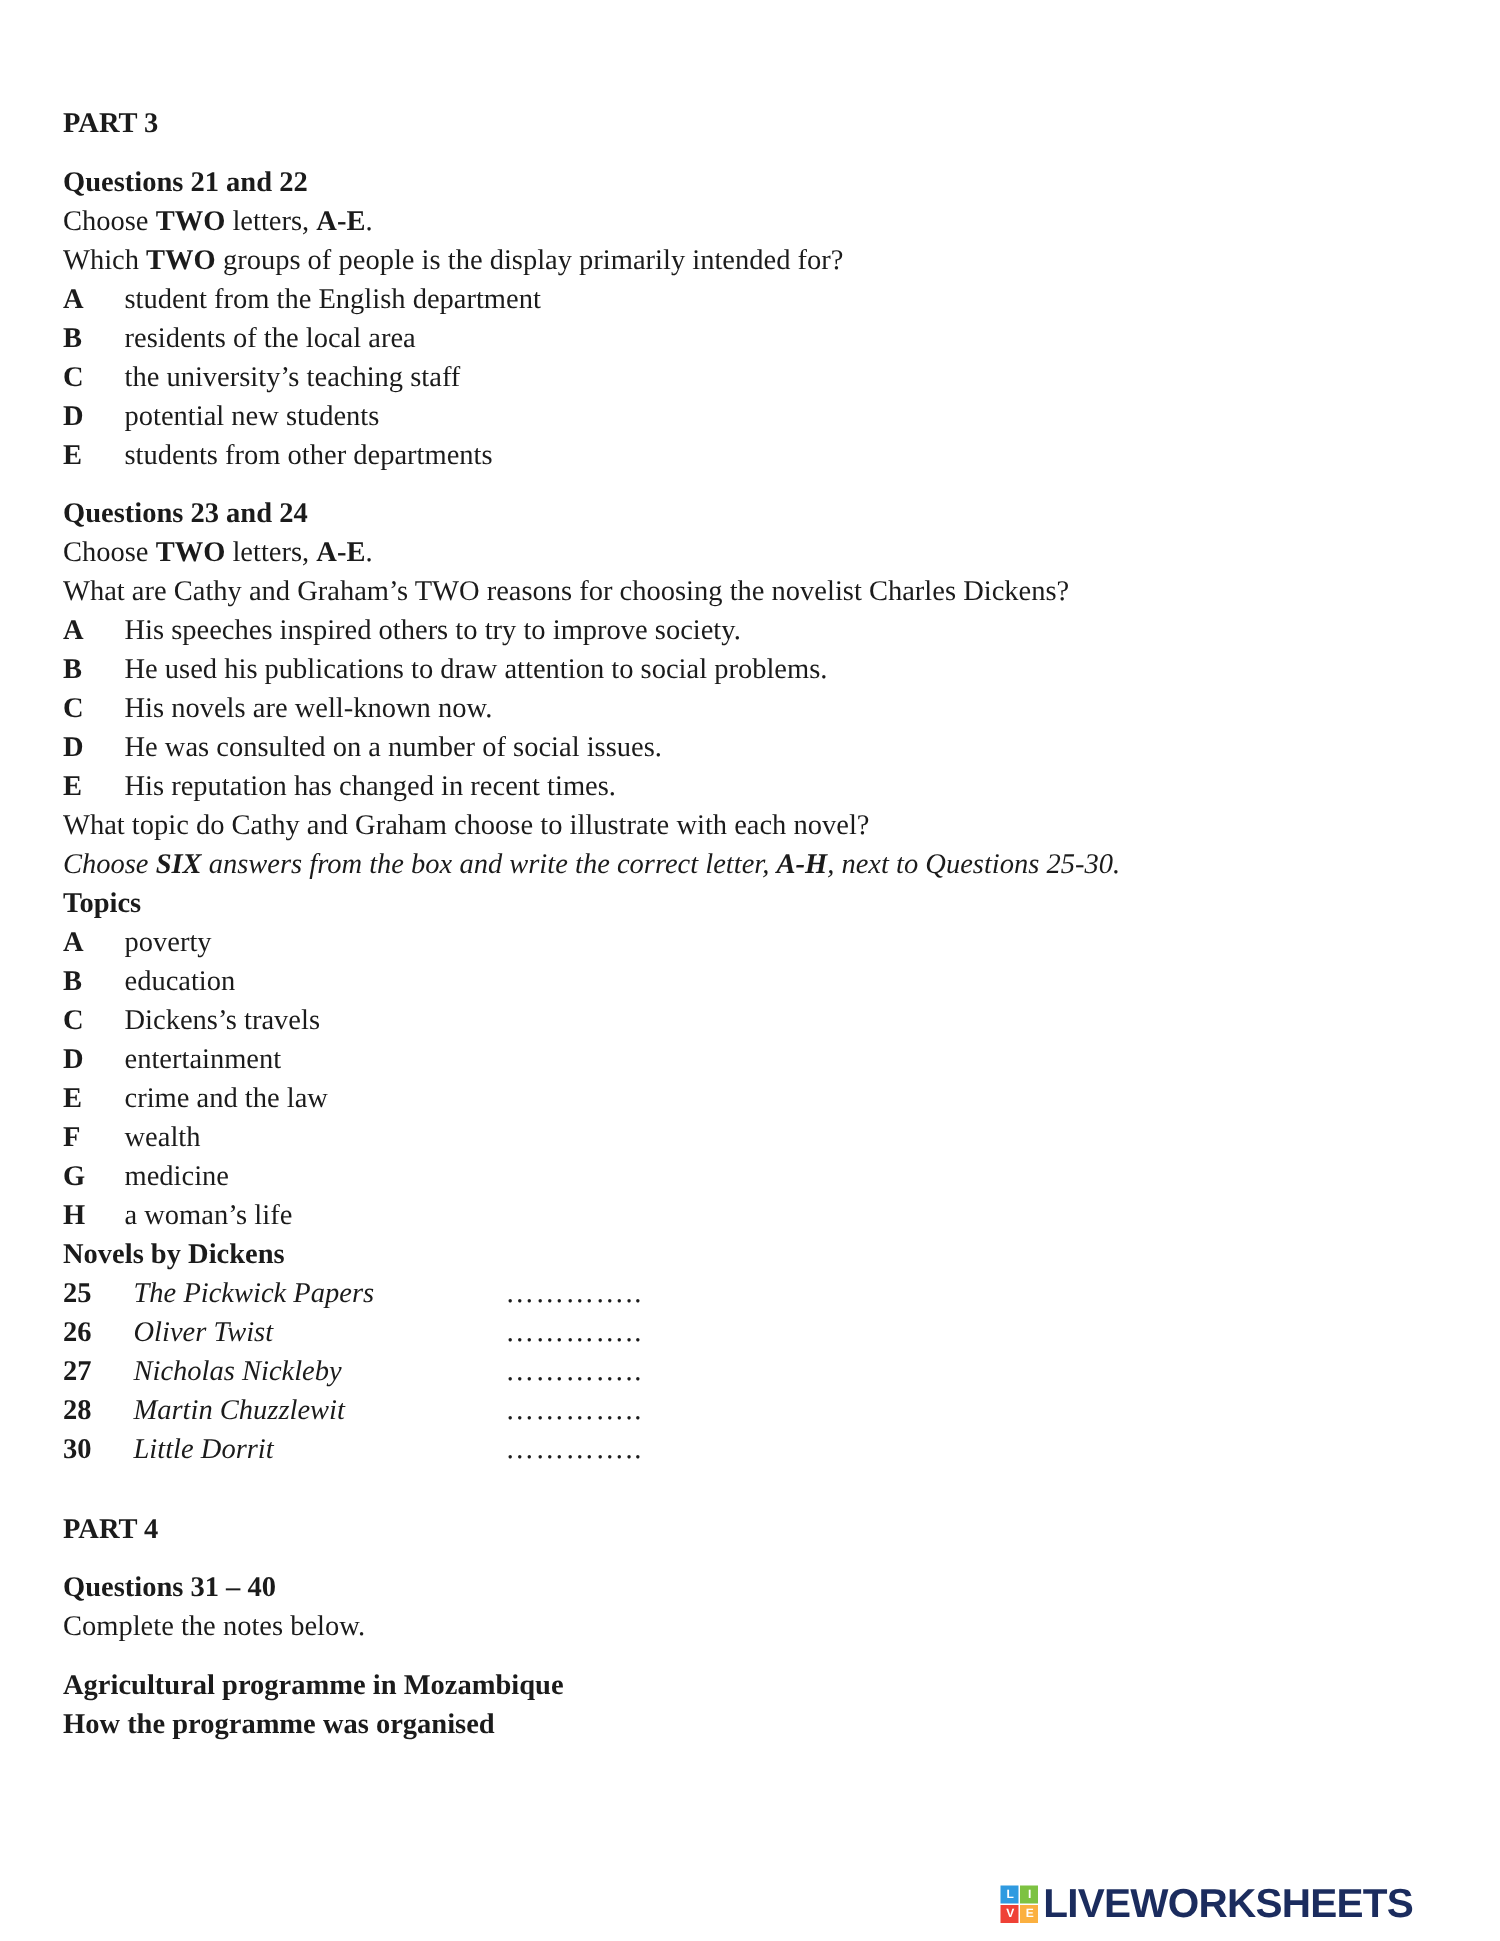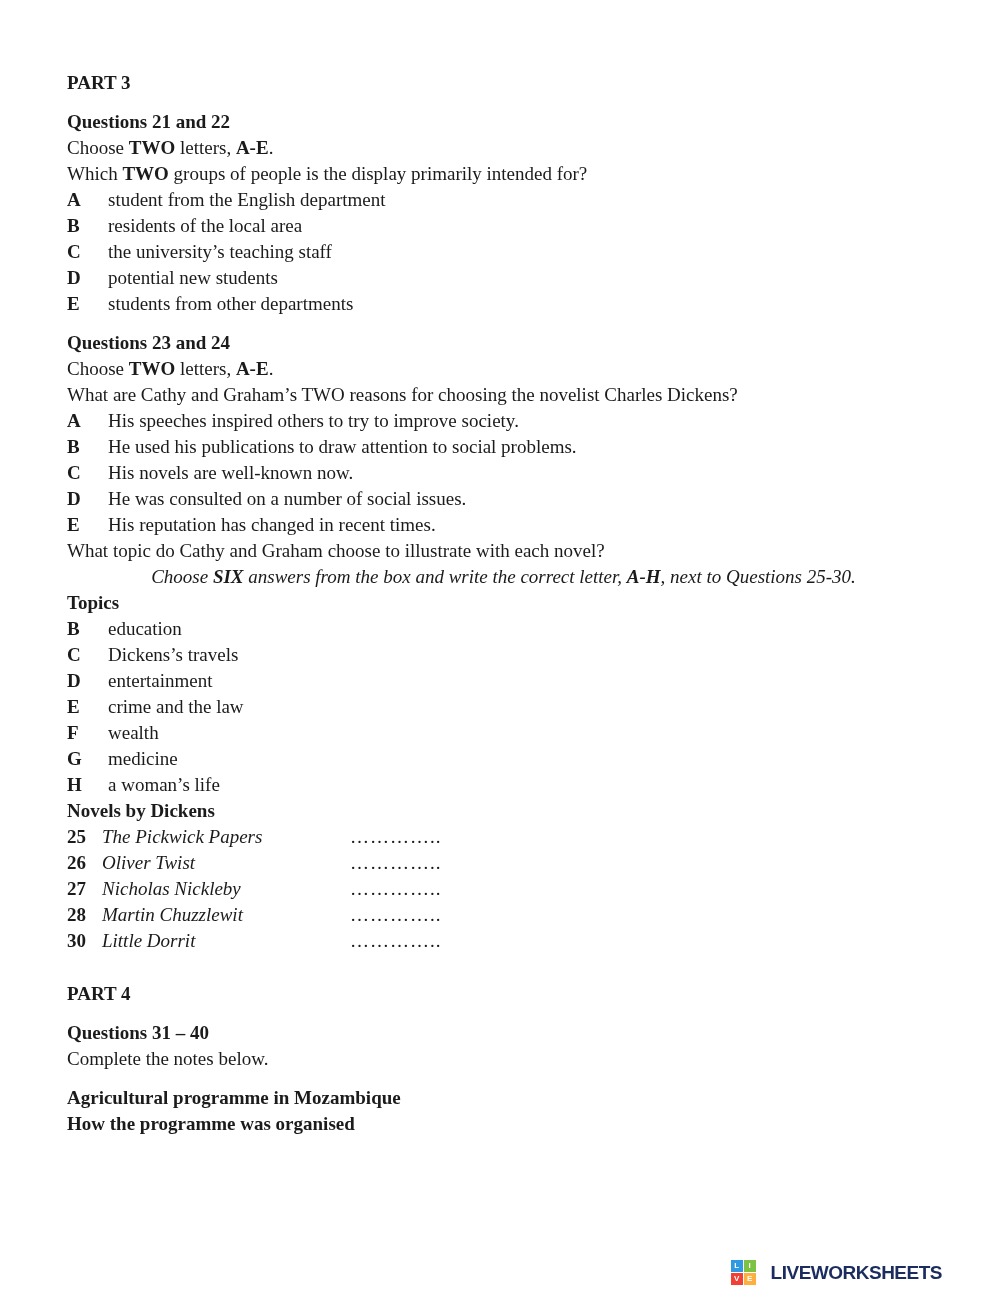--- a/index.html
+++ b/index.html
@@ -5,33 +5,33 @@
   * { box-sizing: border-box; }
   html, body { margin: 0; padding: 0; }
   body {
     width: 1000px; height: 1294px;
     background: #ffffff;
     font-family: "Liberation Serif", "DejaVu Serif", serif;
     color: #1b1b1b;
     position: relative;
     overflow: hidden;
   }
-  .page { padding: 70px 60px 0 67px; font-size: 19px; line-height: 26px; }
+  .page { padding: 70px 60px 0 42px; font-size: 19px; line-height: 26px; }
   .line { margin: 0; }
   .part-title { font-weight: bold; margin: 0; }
   .part-title.gap { margin-top: 27px; }
   .sec-heading { font-weight: bold; margin: 13px 0 0 0; }
   .bold { font-weight: bold; }
   .bold-line { font-weight: bold; }
-  .italic-line { font-style: italic; text-align: center; }
+  .italic-line { font-style: italic; }
   .italic-line .bold { font-weight: bold; font-style: italic; }
   .opt .letter { display: inline-block; width: 41px; font-weight: bold; }
   .opt .opt-text { }
   .novel .num { display: inline-block; width: 35px; font-weight: bold; }
-  .novel .title { display: inline-block; width: 248px; font-style: italic; }
+  .novel .title { display: inline-block; width: 248px; font-style: italic; margin-left: 12px; }
   .novel .blank { letter-spacing: 1px; }
   .center-title { font-weight: bold; margin-top: 13px; }
   .sub-heading { font-weight: bold; }
   .footer {
     position: absolute; right: 58px; bottom: 9px;
     display: flex; align-items: center; gap: 3px;
   }
   .logo-grid {
     display: grid;
     grid-template-columns: 12px 12px;
@@ -44,24 +44,23 @@
     font-family: "Liberation Sans", sans-serif;
     font-size: 8px; font-weight: bold; line-height: 1;
   }
   .cell-l { background: #2f9ae0; }
   .cell-i { background: #7dc242; }
   .cell-v { background: #ef4136; }
   .cell-e { background: #fbb040; }
   .brand {
     font-family: "Liberation Sans", sans-serif;
     font-weight: bold;
-    font-size: 19px;
+    font-size: 27px;
     color: #1b2c5e;
     letter-spacing: -0.5px;
-    margin-left: 12px;
   }
 </style>
 </head>
 <body>
 
 <div class="page">
 
   <p class="line part-title">PART 3</p>
 
   <section>
@@ -83,20 +82,21 @@
     <div class="line opt"><span class="letter">B</span><span class="opt-text">He used his publications to draw attention to social problems.</span></div>
     <div class="line opt"><span class="letter">C</span><span class="opt-text">His novels are well-known now.</span></div>
     <div class="line opt"><span class="letter">D</span><span class="opt-text">He was consulted on a number of social issues.</span></div>
     <div class="line opt"><span class="letter">E</span><span class="opt-text">His reputation has changed in recent times.</span></div>
   </section>
 
   <section>
     <p class="line">What topic do Cathy and Graham choose to illustrate with each novel?</p>
     <p class="line italic-line"><span>Choose </span><span class="bold">SIX</span><span> answers from the box and write the correct letter, </span><span class="bold">A-H</span><span>, next to Questions 25-30.</span></p>
     <p class="line bold-line">Topics</p>
+    <div class="line opt"><span class="letter">A</span><span class="opt-text">poverty</span></div>
     <div class="line opt"><span class="letter">B</span><span class="opt-text">education</span></div>
     <div class="line opt"><span class="letter">C</span><span class="opt-text">Dickens’s travels</span></div>
     <div class="line opt"><span class="letter">D</span><span class="opt-text">entertainment</span></div>
     <div class="line opt"><span class="letter">E</span><span class="opt-text">crime and the law</span></div>
     <div class="line opt"><span class="letter">F</span><span class="opt-text">wealth</span></div>
     <div class="line opt"><span class="letter">G</span><span class="opt-text">medicine</span></div>
     <div class="line opt"><span class="letter">H</span><span class="opt-text">a woman’s life</span></div>
     <p class="line bold-line">Novels by Dickens</p>
     <div class="line novel"><span class="num">25</span><span class="title">The Pickwick Papers</span><span class="blank">…………..</span></div>
     <div class="line novel"><span class="num">26</span><span class="title">Oliver Twist</span><span class="blank">…………..</span></div>

